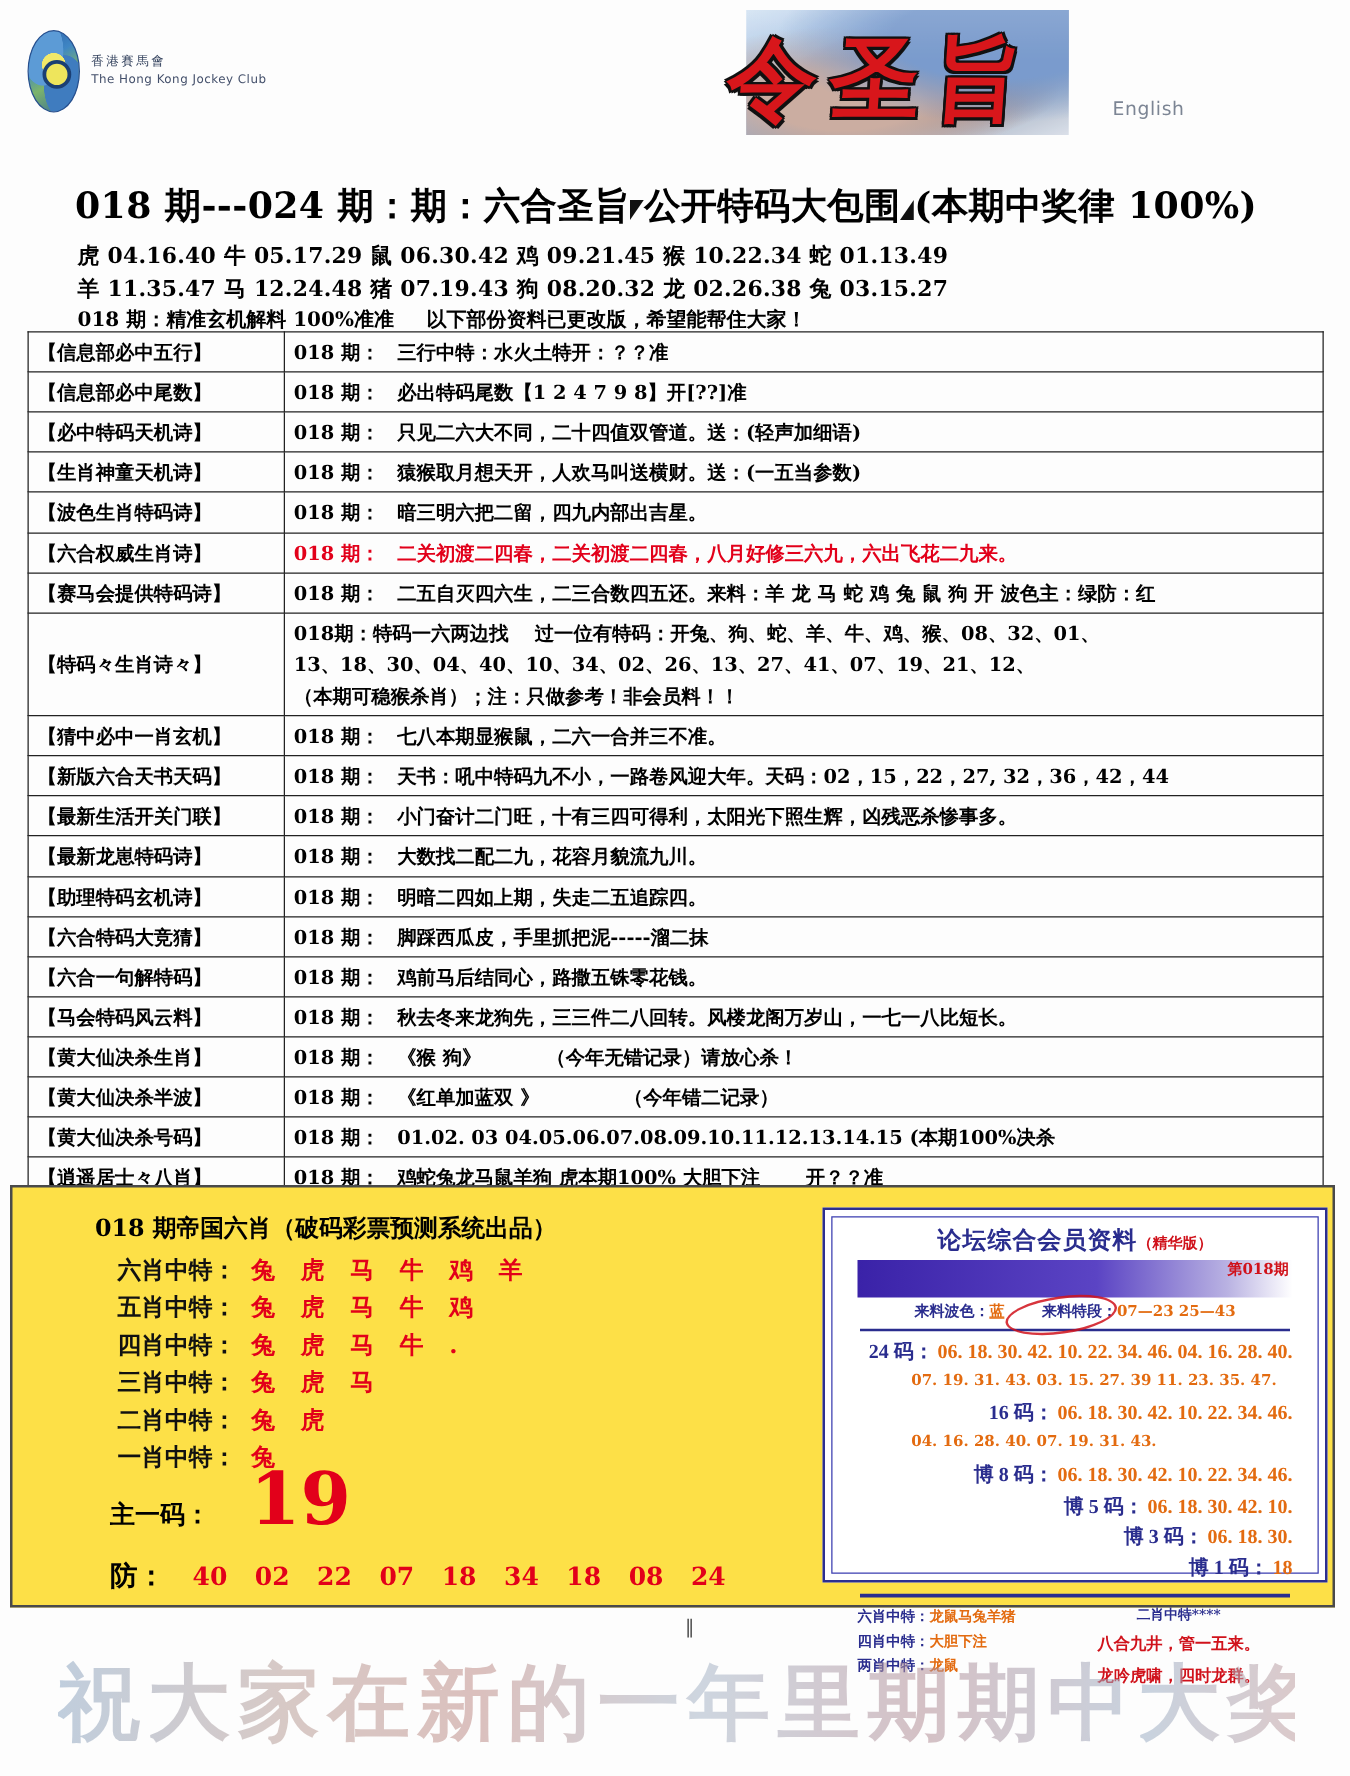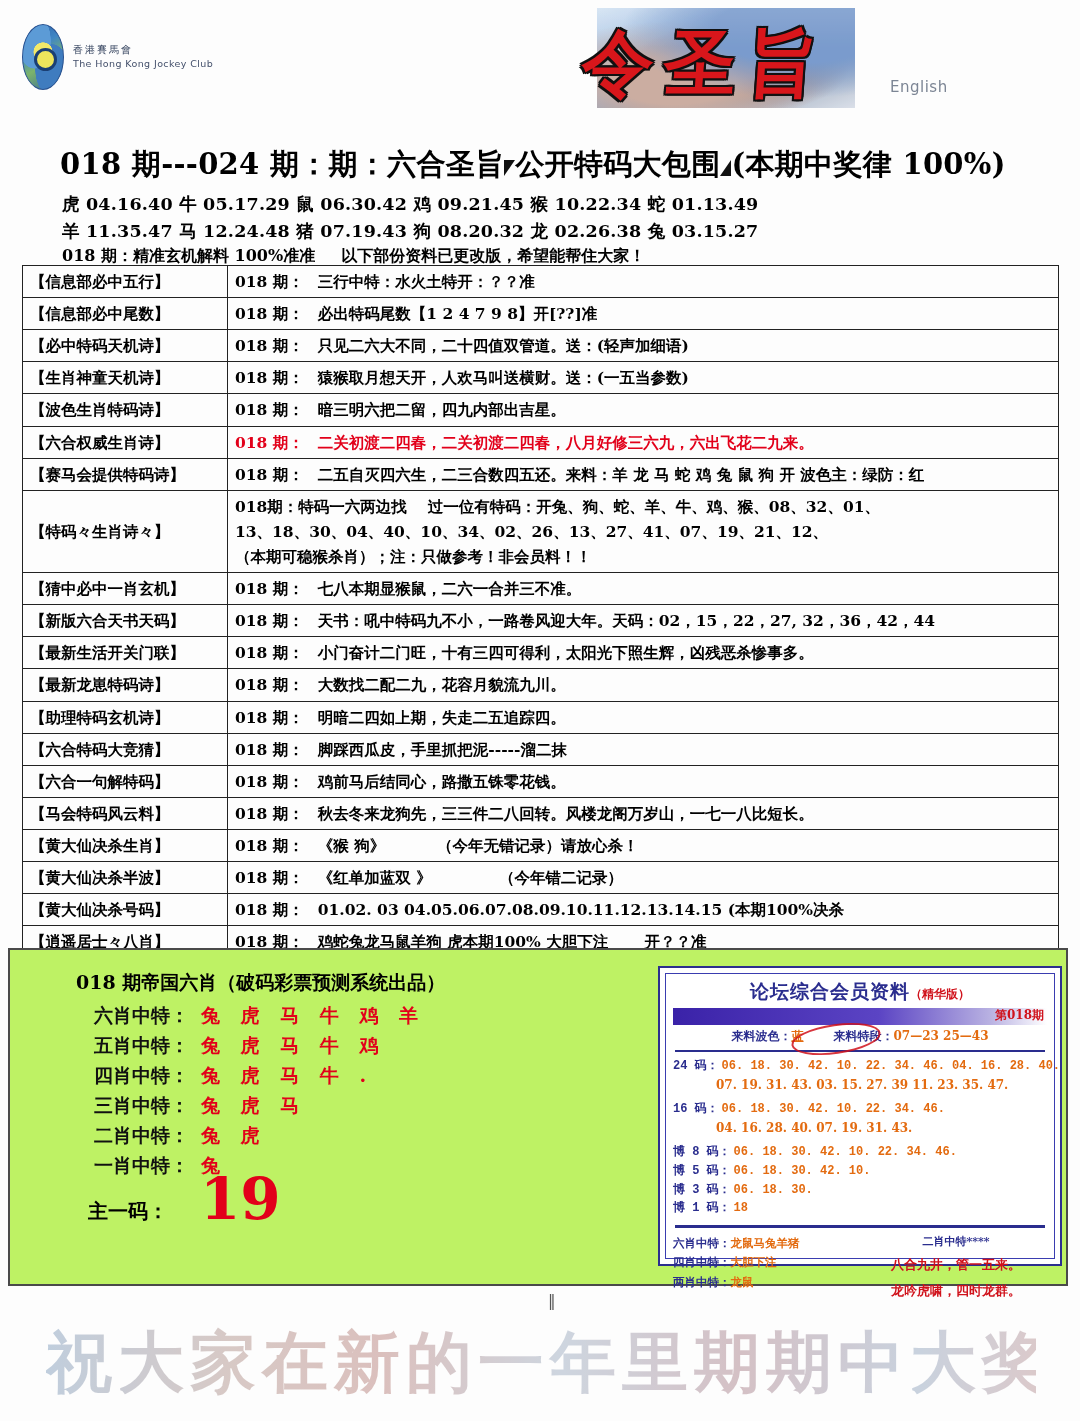--- a/index.html
+++ b/index.html
@@ -96,21 +96,21 @@
   }
   .tbl td.lbl{width:193px;text-align:left;padding-left:7px;white-space:nowrap;font-size:15.5px;}
   .tbl td.val{padding-left:7px;}
   .red{color:#e2001a;}
   .sp{display:inline-block;width:14px;}
   .sp2{display:inline-block;width:30px;}
 
   
   .panel{
     position:absolute;left:8px;top:948px;width:1060px;height:338px;
-    border:2px solid #4a4a4a;background:#bef264;box-sizing:border-box;
+    border:2px solid #4a4a4a;background:#fde047;box-sizing:border-box;
   }
   .panel-title{
     position:absolute;left:66px;top:20px;font-size:19px;font-weight:bold;
     font-family:"DejaVu Serif","Liberation Serif",serif;white-space:nowrap;
   }
   .pick{
     position:absolute;left:84px;font-size:19px;font-weight:bold;
     font-family:"DejaVu Serif","Liberation Serif",serif;white-space:nowrap;
   }
   .pick .k{color:#111;}
@@ -130,48 +130,48 @@
     position:absolute;left:78px;top:296px;font-size:22px;font-weight:bold;
     font-family:"DejaVu Serif","Liberation Serif",serif;white-space:nowrap;
   }
   .guard .gn{color:#e2001a;margin-left:22px;font-size:20px;}
 
   
   .infobox{
     position:absolute;left:648px;top:16px;width:404px;height:300px;
     border:2px solid #2c2f8f;background:#fff;box-sizing:border-box;padding:5px;
   }
-  .ib-inner{border:1px solid #3a3db0;height:100%;box-sizing:border-box;padding:5px 7px;position:relative;}
+  .ib-inner{border:1px solid #3a3db0;height:100%;box-sizing:border-box;padding:5px 20px;position:relative;}
   .ib-title{
     text-align:center;font-family:"DejaVu Serif","Liberation Serif",serif;
     font-size:19px;font-weight:bold;color:#2a2d8e;letter-spacing:1px;
   }
   .ib-title .sub{color:#d0121b;font-size:12px;letter-spacing:0;}
   .ib-bar{
-    margin-top:3px;height:17px;position:relative;
+    margin-top:3px;height:30px;position:relative;
     background:linear-gradient(90deg,#3a22a8 0%,#5b44c4 55%,#b9b2e2 85%,#fff 100%);
     text-decoration:underline;
   }
   .ib-issue{
     position:absolute;right:3px;top:-1px;font-size:12px;font-weight:bold;color:#d0121b;
     font-family:"DejaVu Serif","Liberation Serif",serif;
   }
   .ib-wave{
     text-align:center;font-size:12px;font-weight:bold;color:#2a2d8e;margin-top:3px;
     font-family:"DejaVu Serif","Liberation Serif",serif;position:relative;
   }
   .ib-wave .u{text-decoration:underline;}
   .ib-wave .or{color:#e36b10;}
   .ib-scribble{
     position:absolute;left:118px;top:-4px;width:86px;height:26px;
     border:2px solid #d0121b;border-radius:50%;transform:rotate(-8deg);opacity:.85;
   }
   .ib-hr{border-top:2px solid #2a2d8e;margin:5px 2px 5px 2px;}
-  .ib-row{font-size:12px;font-weight:bold;color:#2a2d8e;line-height:1.55;
-          font-family:Liberation Mono, monospace;white-space:nowrap;}
+  .ib-row{font-size:16px;font-weight:bold;color:#2a2d8e;line-height:1.55;
+          font-family:Liberation Serif, serif;white-space:nowrap;text-align:right;}
   .ib-row .nums{color:#e36b10;margin-left:3px;}
   .ib-cont{margin-left:43px;color:#e36b10;font-size:12px;font-weight:bold;line-height:1.55;
            font-family:"DejaVu Serif","Liberation Serif",serif;}
   .ib-sep{border-top:3px solid #2a2d8e;margin:7px 2px 6px 2px;
           background:linear-gradient(90deg,#2a2d8e 0%,#2a2d8e 60%,#9b9bd0 100%);}
   .ib-bottom{display:flex;justify-content:space-between;}
   .ib-left .l{font-size:11.5px;font-weight:bold;color:#2a2d8e;line-height:1.7;
               font-family:"DejaVu Serif","Liberation Serif",serif;white-space:nowrap;}
   .ib-left .l .o{color:#e36b10;}
   .ib-right{text-align:center;padding-right:26px;}
@@ -335,20 +335,23 @@
     <div class="pick p5">
       <span class="k">二肖中特：</span><span class="v">兔 虎</span>
     </div>
     <div class="pick p6">
       <span class="k">一肖中特：</span><span class="v">兔</span>
     </div>
 
     <div class="main-label">主一码：</div>
     <div class="main-num">19</div>
 
+    <div class="guard">
+      <span>防：</span><span class="gn">40</span><span class="gn">02</span><span class="gn">22</span><span class="gn">07</span><span class="gn">18</span><span class="gn">34</span><span class="gn">18</span><span class="gn">08</span><span class="gn">24</span>
+    </div>
 
     <div class="infobox">
       <div class="ib-inner">
         <div class="ib-title">
           <span>论坛综合会员资料</span><span class="sub">（精华版）</span>
         </div>
         <div class="ib-bar">
           <span class="ib-issue">第018期</span>
         </div>
         <div class="ib-wave">

